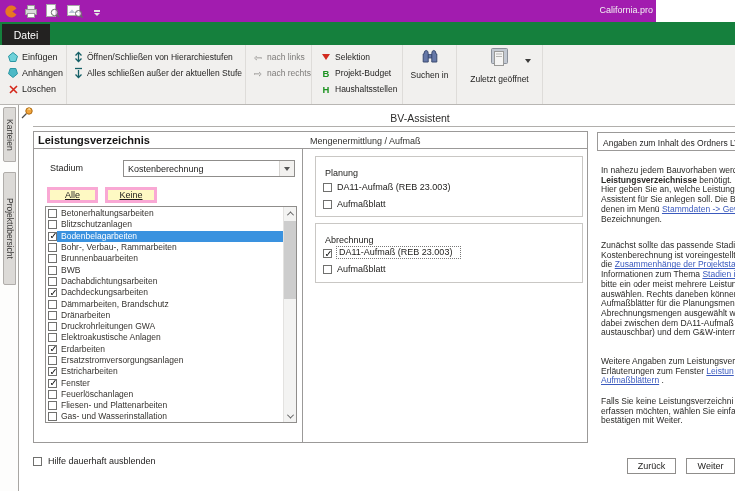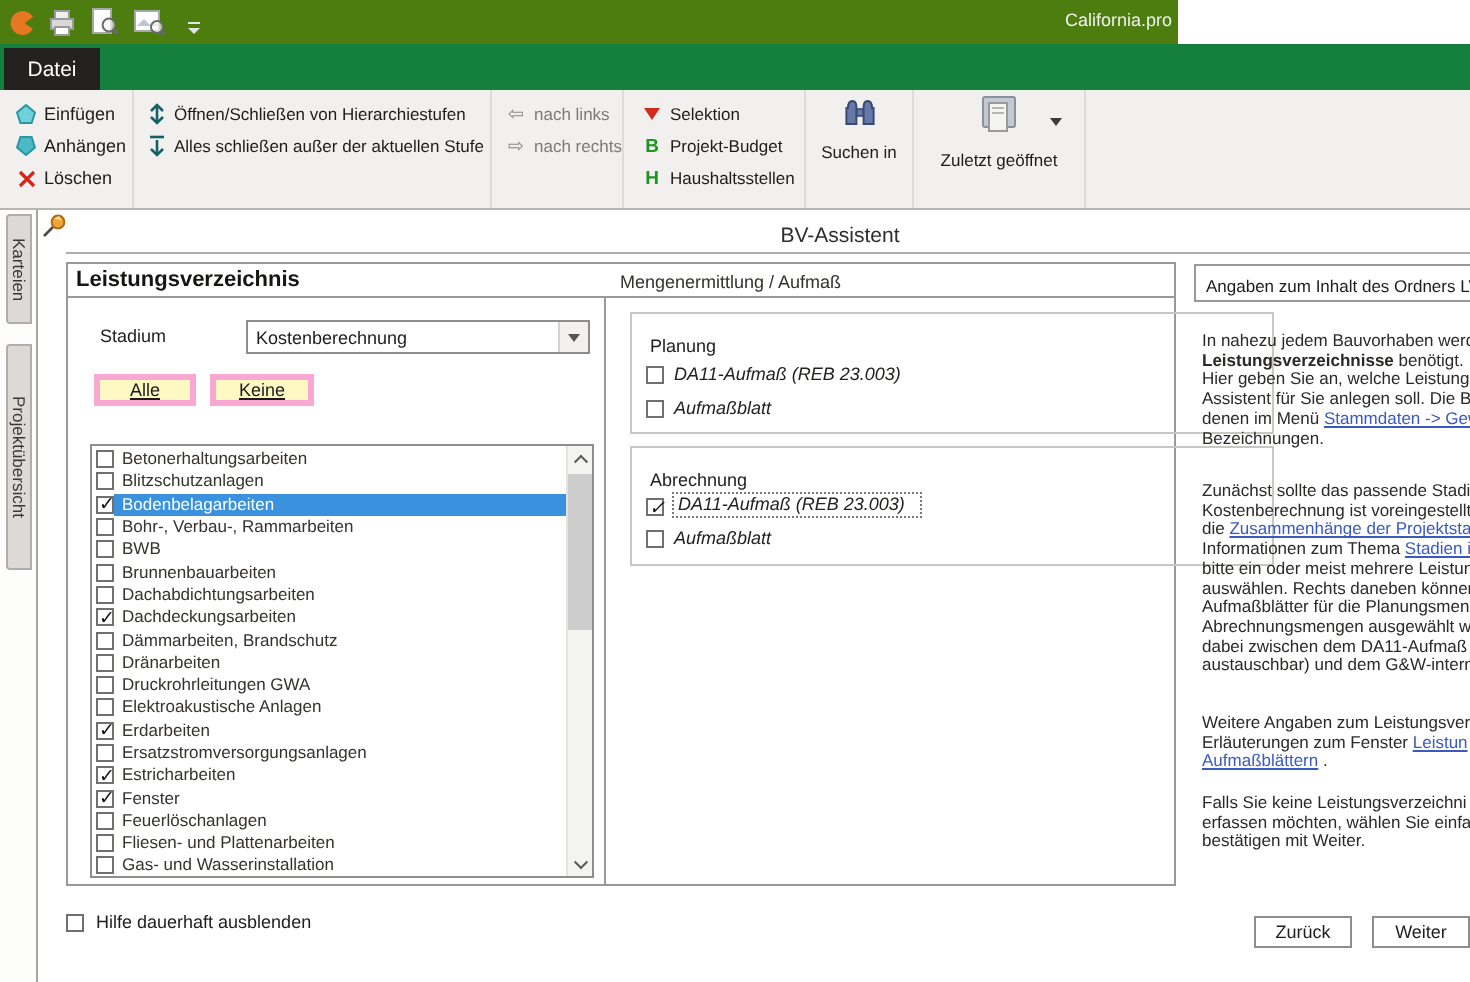--- a/index.html
+++ b/index.html
@@ -1,20 +1,20 @@
 <!DOCTYPE html>
 <html><head>
 <meta charset="utf-8">
 <style>
   * { box-sizing: border-box; margin:0; padding:0; }
   html,body { width:735px; height:491px; overflow:hidden; }
   body { font-family:"Liberation Sans",sans-serif; background:#fff; position:relative; color:#1e1d1c; }
 
   
-  .titlebar { position:absolute; top:0; left:0; width:589px; height:22px; background:#4d7c0f; }
+  .titlebar { position:absolute; top:0; left:0; width:656px; height:22px; background:#a21caf; }
   .qat { display:flex; align-items:center; gap:7px; padding:4px 0 0 4px; }
   .qat-caret { width:0; height:0; border-left:3px solid transparent; border-right:3px solid transparent; border-top:3.5px solid #e4e4e4; }
   .qat-caret-wrap { display:flex; flex-direction:column; align-items:center; margin-left:4px;}
   .qat-bar { width:6px; height:1.5px; background:#e4e4e4; margin-bottom:1.5px;}
   .win-title { position:absolute; right:3px; top:5px; font-size:9px; color:#f2f2f2; }
 
   
   .tabrow { position:absolute; top:22px; left:0; width:735px; height:23px; background:#15803d; }
   .datei-btn { position:absolute; left:2px; top:2px; width:48px; height:21px; background:#232221; color:#fff; font-size:10.5px; display:flex; align-items:center; justify-content:center; }
   .tabs { position:absolute; left:48px; top:2px; height:21px; display:flex; }
@@ -54,39 +54,39 @@
   .stadium-label { position:absolute; left:16px; top:31px; font-size:9px; }
   .combo { position:absolute; left:89px; top:28px; width:172px; height:17px; border:1px solid #8f8d8b; background:#fff; }
   .combo .val { position:absolute; left:4px; top:3px; font-size:9px; }
   .combo .cbtn { position:absolute; right:0; top:0; width:15px; height:100%; background:#f2f1ef; border-left:1px solid #d6d4d1; display:flex; align-items:center; justify-content:center; }
   .tri-down-sm { width:0; height:0; border-left:3.5px solid transparent; border-right:3.5px solid transparent; border-top:4px solid #555; }
 
   .pbtn { position:absolute; height:16px; border:3px solid #f9a8d4; background:#fef9c3; font-size:9px; display:flex; align-items:center; justify-content:center; color:#1c1b1a;text-decoration:underline;}
   .btn-alle { left:13px; top:55px; width:51px; }
   .btn-keine { left:71px; top:55px; width:52px; }
 
-  .listbox { position:absolute; left:11px; top:74px; width:252px; height:217px; border:1px solid #8f8d8b; background:#fff;margin-top:16px; }
+  .listbox { position:absolute; left:11px; top:74px; width:252px; height:217px; border:1px solid #8f8d8b; background:#fff; }
   .listrows { position:absolute; left:0; top:1px; right:13px; }
   .lvrow { display:flex; align-items:center; height:11.3px; }
   .cb { width:9px; height:9px; border:1px solid #70706e; background:#fff; flex:0 0 9px; margin-left:2px; position:relative; }
   .cb.checked::after { content:"✓"; position:absolute; left:0.5px; top:-2.5px; font-size:9.5px; color:#111; }
   .lvrow .lbl { flex:1; font-size:8.5px; color:#36332f; padding-left:4px; line-height:11px; white-space:nowrap; overflow:hidden; }
   .lvrow.selected .lbl { background:#3a92df; color:#fff; }
   .scrollbar { position:absolute; right:0; top:0; bottom:0; width:13px; background:#f3f3f2; border-left:1px solid #e3e2e0;}
   .sb-btn { position:absolute; left:0; width:100%; height:12px; display:flex; align-items:center; justify-content:center; }
   .chev { width:5px; height:5px; border-left:1.3px solid #5a5a5a; border-top:1.3px solid #5a5a5a; }
   .chev.up { transform:rotate(45deg) translate(1px,1px); }
   .chev.down { transform:rotate(225deg) translate(1px,1px); }
   .sb-thumb { position:absolute; left:0; top:14px; width:100%; height:78px; background:#cdcdcd; }
 
-  .groupbox { position:absolute; left:281px; width:322px; border:1px solid #c9c7c4; }
+  .groupbox { position:absolute; left:281px; width:268px; border:1px solid #c9c7c4; }
   .gb-planung { top:24px; height:61px; }
   .gb-abrech { top:91px; height:60px; }
   .gb-title { position:absolute; left:9px; top:11px; font-size:9px; color:#232220; }
-  .gb-row { position:absolute; display:flex; align-items:flex-end;font-style:italic; }
+  .gb-row { position:absolute; display:flex; align-items:flex-end; }
   .gb-row .cb { margin-left:0; margin-right:5px; }
   .gb-row .gl { font-size:9px; color:#232220; margin-top:-1px;}
   .gb-row .gl.focus { outline:1px dotted #777; padding:0 8px 1px 2px; }
 
   .info-head { position:absolute; left:597px; top:27px; width:152px; height:19px; border:1px solid #9b9998; background:#fff; }
   .info-head span { position:absolute; left:5px; top:5px; font-size:8.5px; white-space:nowrap; }
   .infotext { position:absolute; left:601px; top:0; width:140px; }
   .ipara { position:absolute; left:0; width:200px; }
   .iline { font-size:8.5px; line-height:9.7px; white-space:nowrap; color:#2b2a28; }
   .iline .b { font-weight:bold; }
@@ -287,25 +287,25 @@
           <div class="lvrow selected">
             <span class="cb checked"></span>
             <span class="lbl">Bodenbelagarbeiten</span>
           </div>
           <div class="lvrow">
             <span class="cb"></span>
             <span class="lbl">Bohr-, Verbau-, Rammarbeiten</span>
           </div>
           <div class="lvrow">
             <span class="cb"></span>
+            <span class="lbl">Brunnenbauarbeiten</span>
+          </div>
+          <div class="lvrow">
+            <span class="cb"></span>
             <span class="lbl">BWB</span>
-          </div>
-          <div class="lvrow">
-            <span class="cb"></span>
-            <span class="lbl">Brunnenbauarbeiten</span>
           </div>
           <div class="lvrow">
             <span class="cb"></span>
             <span class="lbl">Dachabdichtungsarbeiten</span>
           </div>
           <div class="lvrow">
             <span class="cb checked"></span>
             <span class="lbl">Dachdeckungsarbeiten</span>
           </div>
           <div class="lvrow">

